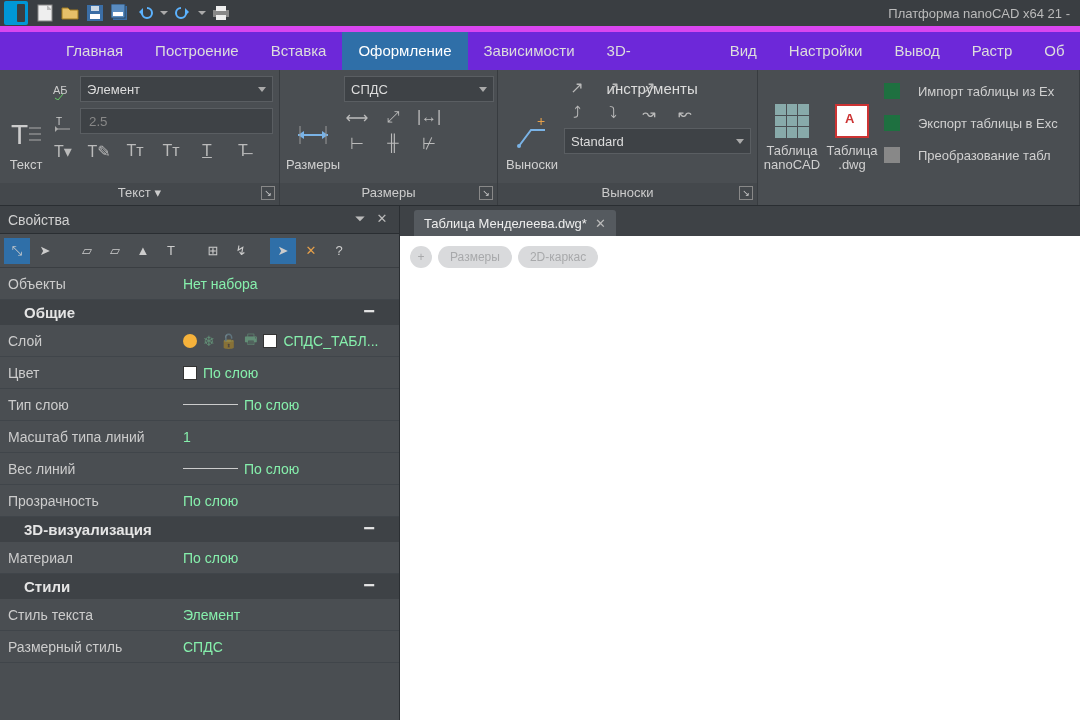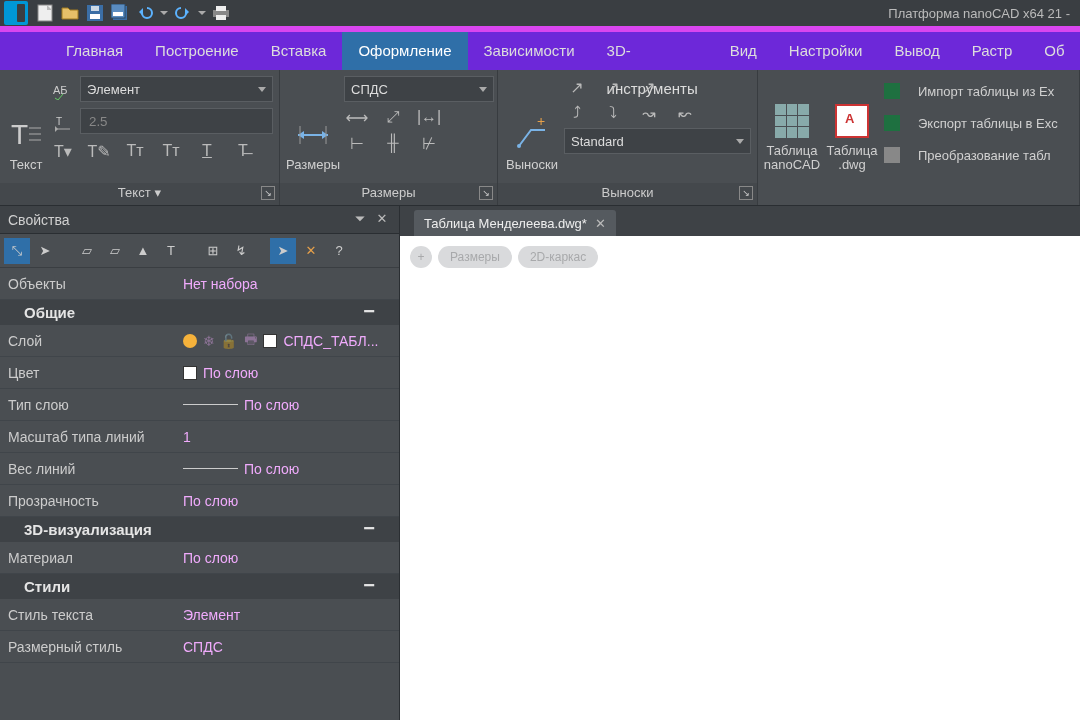--- a/index.html
+++ b/index.html
@@ -44,21 +44,21 @@
 .workspace { display:flex; height:calc(720px - 32px - 38px - 136px); }
 .props { width:400px; background:#4a4e52; display:flex; flex-direction:column; border-right:1px solid #2a2e32;}
 .props-head { height:28px; background:#3e4246; display:flex; align-items:center; padding:0 8px; border-bottom:1px solid #2a2e32;}
 .props-head .ttl{flex:1; font-size:14px;}
 .props-head .hb{ width:18px; height:18px; cursor:pointer; text-align:center; line-height:16px; color:#bbb; margin-left:4px;}
 .props-tools { height:34px; display:flex; align-items:center; gap:2px; padding:0 4px; border-bottom:1px solid #3a3e42;}
 .props-tools .tb{ width:26px; height:26px; cursor:pointer; display:flex; align-items:center; justify-content:center; color:#ccc;}
 .props-tools .tb.active{ background:#2f6fa8; }
 .prop-row { display:flex; align-items:center; min-height:32px; padding:0 8px; border-bottom:1px solid #40454a;}
 .prop-row .k{ width:175px; color:#ccc; font-size:14px;}
-.prop-row .v{ flex:1; color:#f0abfc; font-size:14px; display:flex; align-items:center; gap:6px;}
+.prop-row .v{ flex:1; color:#86efac; font-size:14px; display:flex; align-items:center; gap:6px;}
 .prop-sec { background:#3e4246; font-weight:600; padding:4px 24px; display:flex; justify-content:space-between; color:#e5e5e5; font-size:15px;}
 .prop-sec .collapse{cursor:pointer; font-size:20px; line-height:14px;}
 .bulb{width:14px;height:14px;background:#f6b23b;border-radius:50%;}
 .sq{width:14px;height:14px;background:#fff;border:1px solid #333;}
 .linesamp{width:55px;height:0;border-top:1px solid #ccc;}
 
 
 .docarea { flex:1; display:flex; flex-direction:column; }
 .doctabs{ height:30px; background:#3e4246; display:flex; align-items:flex-end; padding-left:14px;}
 .doctab{ background:#555a5f; height:26px; display:flex; align-items:center; padding:0 10px; border-radius:3px 3px 0 0; gap:8px; font-size:13px; color:#eee;}

